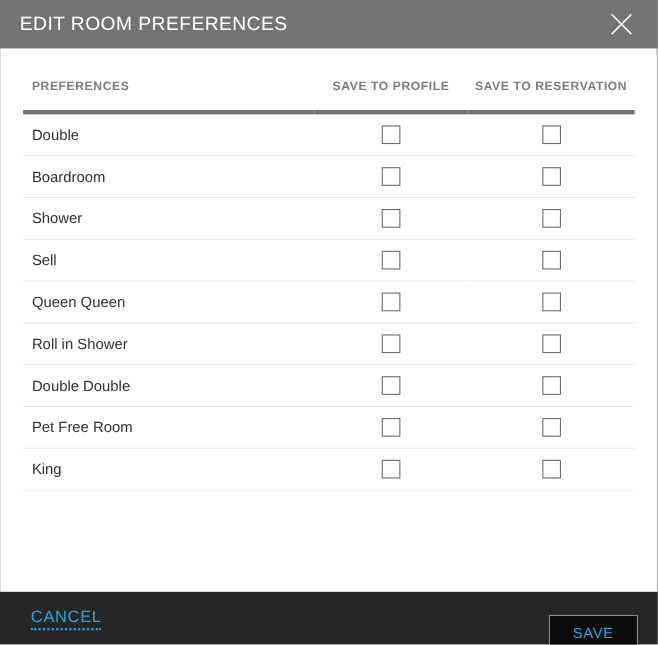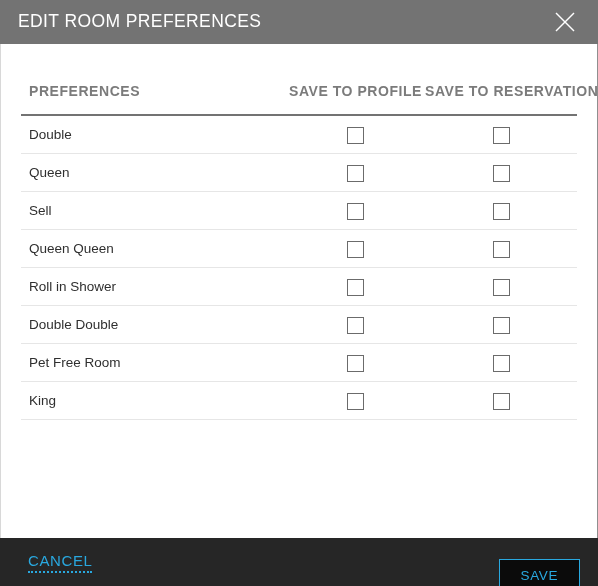--- a/index.html
+++ b/index.html
@@ -30,21 +30,21 @@
   
   .titlebar {
     height: 45px;
     min-height: 45px;
     background: #737373;
     display: flex;
     align-items: center;
     justify-content: space-between;
     padding: 0 16px 0 18px;
     box-sizing: border-box;
-    margin: -1px -1px 16px -1px;
+    margin: -1px -1px 6px -1px;
   }
   .title-text {
     color: #ffffff;
     font-size: 17.5px;
     letter-spacing: 0.4px;
     font-weight: 400;
     text-transform: uppercase;
     white-space: nowrap;
   }
   .close-btn {
@@ -71,27 +71,27 @@
     width: 100%;
     border-collapse: collapse;
     table-layout: fixed;
   }
   table.pref-table col.c-name  { width: 265px; }
   table.pref-table col.c-prof  { width: 139px; }
   table.pref-table col.c-resv  { width: 152px; }
 
   thead th {
     text-align: left;
-    font-size: 14px;
+    font-size: 11px;
     font-weight: 700;
     letter-spacing: 0.55px;
     color: #7b7b7b;
     text-transform: uppercase;
     padding: 23px 0 15px 0;
-    border-bottom: 2px solid #737373;
+    border-bottom: 4px solid #737373;
     white-space: nowrap;
   }
   thead th.col-name { padding-left: 8px; }
   thead th.col-check { text-align: center; }
 
   tbody td {
     border-bottom: 1px solid #e6e6e6;
     height: 37px;
     padding: 0;
     vertical-align: middle;
@@ -187,21 +187,26 @@
           <th class="col-check">SAVE TO RESERVATION</th>
         </tr>
       </thead>
       <tbody id="pref-rows">
           <tr>
             <td class="name-cell">Double</td>
             <td class="check-cell"><span class="checkbox"></span></td>
             <td class="check-cell"><span class="checkbox"></span></td>
           </tr>
           <tr>
-            <td class="name-cell">Queen</td>
+            <td class="name-cell">Boardroom</td>
+            <td class="check-cell"><span class="checkbox"></span></td>
+            <td class="check-cell"><span class="checkbox"></span></td>
+          </tr>
+          <tr>
+            <td class="name-cell">Shower</td>
             <td class="check-cell"><span class="checkbox"></span></td>
             <td class="check-cell"><span class="checkbox"></span></td>
           </tr>
           <tr>
             <td class="name-cell">Sell</td>
             <td class="check-cell"><span class="checkbox"></span></td>
             <td class="check-cell"><span class="checkbox"></span></td>
           </tr>
           <tr>
             <td class="name-cell">Queen Queen</td>

